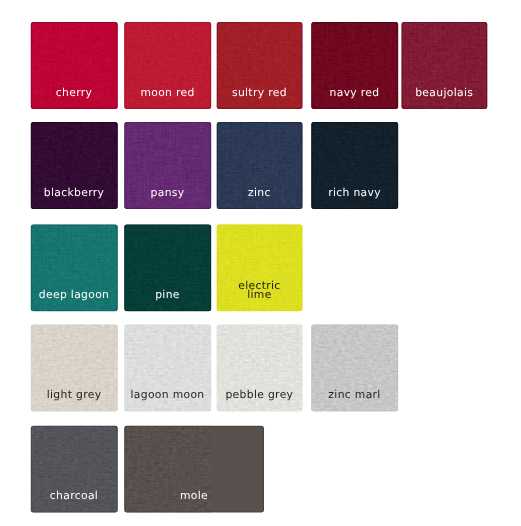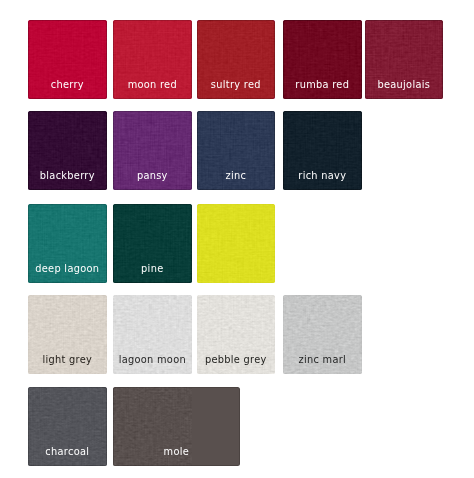--- a/index.html
+++ b/index.html
@@ -94,21 +94,21 @@
             <feColorMatrix in="t3" type="matrix" values="0.33 0.33 0.33 0 0  0.33 0.33 0.33 0 0  0.33 0.33 0.33 0 0  0 0 0 0 1" result="g3"></feColorMatrix>
             <feComposite in="g1" in2="g2" operator="arithmetic" k1="0" k2="0.5" k3="0.5" k4="0" result="m12"></feComposite>
             <feComposite in="m12" in2="g3" operator="arithmetic" k1="0" k2="0.55" k3="0.45" k4="0" result="mix"></feComposite>
             <feFlood flood-color="#700820" result="base"></feFlood>
             <feComposite in="base" in2="mix" operator="arithmetic" k1="0" k2="1" k3="0.26" k4="-0.1300"></feComposite>
           </filter>
           <rect width="78.6" height="78.6" filter="url(#lin4)"></rect>
         </svg></div>
       <div class="edge" style="border-radius: 2.5px; box-shadow: rgba(0, 0, 0, 0.24) 0px 0px 0px 1px inset;"></div>
       <div class="label" style="color: rgb(255, 255, 255);">
-        <span class="line">rumba red</span>
+        <span class="line">navy red</span>
       </div>
     </div>
     <div class="swatch" style="left: 364.5px; top: 20px; width: 78.6px; height: 78.6px; border-radius: 2.5px; background: rgb(129, 28, 52);">
       <div class="tex"><svg width="78.6" height="78.6" viewBox="0 0 78.6 78.6" xmlns="http://www.w3.org/2000/svg">
           <filter id="lin5" x="0" y="0" width="100%" height="100%" color-interpolation-filters="sRGB">
             <feTurbulence type="fractalNoise" baseFrequency="0.04 1.1" numOctaves="2" seed="38" result="t1"></feTurbulence>
             <feTurbulence type="fractalNoise" baseFrequency="1.1 0.04" numOctaves="2" seed="39" result="t2"></feTurbulence>
             <feTurbulence type="fractalNoise" baseFrequency="0.25 0.5" numOctaves="3" seed="40" result="t3"></feTurbulence>
             <feColorMatrix in="t1" type="matrix" values="0.33 0.33 0.33 0 0  0.33 0.33 0.33 0 0  0.33 0.33 0.33 0 0  0 0 0 0 1" result="g1"></feColorMatrix>
             <feColorMatrix in="t2" type="matrix" values="0.33 0.33 0.33 0 0  0.33 0.33 0.33 0 0  0.33 0.33 0.33 0 0  0 0 0 0 1" result="g2"></feColorMatrix>
@@ -261,20 +261,24 @@
             <feColorMatrix in="t2" type="matrix" values="0.33 0.33 0.33 0 0  0.33 0.33 0.33 0 0  0.33 0.33 0.33 0 0  0 0 0 0 1" result="g2"></feColorMatrix>
             <feColorMatrix in="t3" type="matrix" values="0.33 0.33 0.33 0 0  0.33 0.33 0.33 0 0  0.33 0.33 0.33 0 0  0 0 0 0 1" result="g3"></feColorMatrix>
             <feComposite in="g1" in2="g2" operator="arithmetic" k1="0" k2="0.5" k3="0.5" k4="0" result="m12"></feComposite>
             <feComposite in="m12" in2="g3" operator="arithmetic" k1="0" k2="0.55" k3="0.45" k4="0" result="mix"></feComposite>
             <feFlood flood-color="#dddf21" result="base"></feFlood>
             <feComposite in="base" in2="mix" operator="arithmetic" k1="0" k2="1" k3="0.22" k4="-0.1100"></feComposite>
           </filter>
           <rect width="78.6" height="78.6" filter="url(#lin12)"></rect>
         </svg></div>
       <div class="edge" style="border-radius: 2.5px; box-shadow: rgba(0, 0, 0, 0.016) 0px 0px 0px 1px inset;"></div>
+      <div class="label" style="color: rgb(28, 28, 20);">
+        <span class="line">electric</span>
+        <span class="line">lime</span>
+      </div>
     </div>
     <div class="swatch" style="left: 28px; top: 295px; width: 78.6px; height: 78.6px; border-radius: 2.5px; background: rgb(218, 211, 202);">
       <div class="tex"><svg width="78.6" height="78.6" viewBox="0 0 78.6 78.6" xmlns="http://www.w3.org/2000/svg">
           <filter id="lin13" x="0" y="0" width="100%" height="100%" color-interpolation-filters="sRGB">
             <feTurbulence type="fractalNoise" baseFrequency="0.04 1.1" numOctaves="2" seed="94" result="t1"></feTurbulence>
             <feTurbulence type="fractalNoise" baseFrequency="1.1 0.04" numOctaves="2" seed="95" result="t2"></feTurbulence>
             <feTurbulence type="fractalNoise" baseFrequency="0.25 0.5" numOctaves="3" seed="96" result="t3"></feTurbulence>
             <feColorMatrix in="t1" type="matrix" values="0.33 0.33 0.33 0 0  0.33 0.33 0.33 0 0  0.33 0.33 0.33 0 0  0 0 0 0 1" result="g1"></feColorMatrix>
             <feColorMatrix in="t2" type="matrix" values="0.33 0.33 0.33 0 0  0.33 0.33 0.33 0 0  0.33 0.33 0.33 0 0  0 0 0 0 1" result="g2"></feColorMatrix>
             <feColorMatrix in="t3" type="matrix" values="0.33 0.33 0.33 0 0  0.33 0.33 0.33 0 0  0.33 0.33 0.33 0 0  0 0 0 0 1" result="g3"></feColorMatrix>

